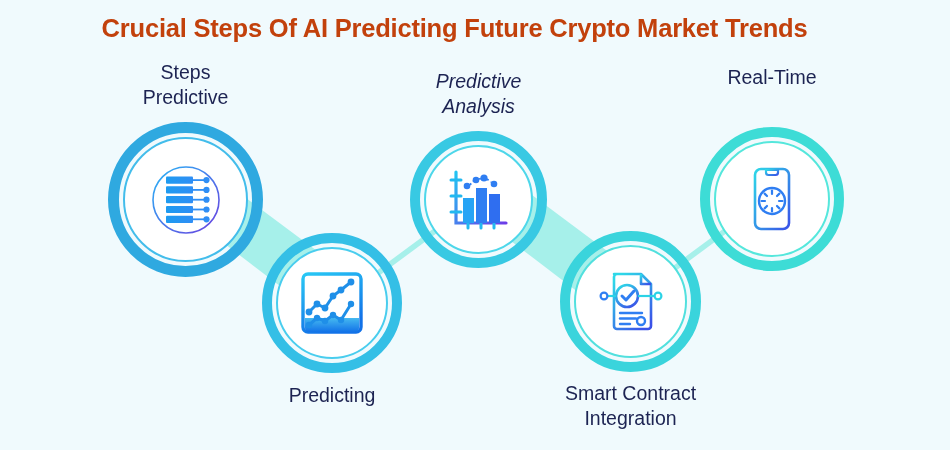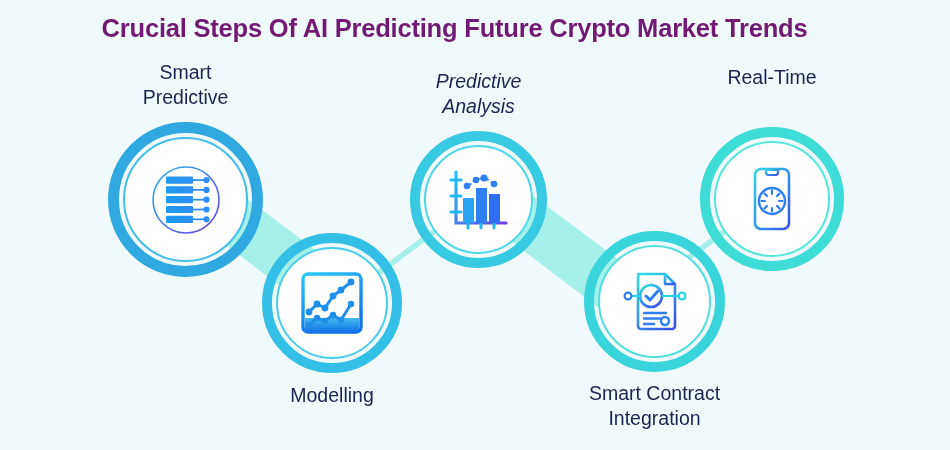--- a/index.html
+++ b/index.html
@@ -6,21 +6,21 @@
   body{
     width:950px;height:450px;overflow:hidden;
     background:#f0fafd;
     font-family:"Liberation Sans","DejaVu Sans",sans-serif;
     position:relative;
   }
   #infographic{position:relative;width:950px;height:450px;}
 
   #page-title{
     position:absolute;left:0;top:14px;width:909px;text-align:center;
-    font-size:25.5px;font-weight:bold;color:#701a75;letter-spacing:-0.2px;
+    font-size:25.5px;font-weight:bold;color:#c2410c;letter-spacing:-0.2px;
     white-space:nowrap;
   }
 
   
   #ribbons{position:absolute;left:0;top:0;width:950px;height:450px;z-index:1;}
 
   .node{position:absolute;z-index:2;}
 
   .ring{
     position:absolute;border-radius:50%;
@@ -94,21 +94,21 @@
         <g fill="#2f8ef5">
           <circle cx="62.5" cy="22.1" r="3.1"></circle>
           <circle cx="62.5" cy="31.9" r="3.1"></circle>
           <circle cx="62.5" cy="41.7" r="3.1"></circle>
           <circle cx="62.5" cy="51.5" r="3.1"></circle>
           <circle cx="62.5" cy="61.3" r="3.1"></circle>
         </g>
       </svg>
     </div>
     <div class="node-label" style="top:-62px;">
-      <span>Smart</span>
+      <span>Steps</span>
       <span>Predictive</span>
     </div>
   </div>
 
   <div class="node" style="left:262px;top:233px;width:140px;height:140px;">
     <div class="ring ring-outer" style="border:10px solid #34bfe6;"></div>
     <div class="ring ring-inner" style="left:14px;top:14px;width:112px;height:112px;border:2px solid #49cdee;"></div>
     <div class="icon-wrap" style="left:28px;top:28px;width:84px;height:84px;">
       <svg width="70" height="70" viewBox="0 0 70 70">
         <defs>
@@ -137,21 +137,21 @@
           <circle cx="12" cy="57" r="3.2"></circle>
             <circle cx="20" cy="50" r="3.2"></circle>
           <circle cx="28" cy="53" r="3.2"></circle>
             <circle cx="36" cy="47" r="3.2"></circle>
           <circle cx="44" cy="52" r="3.2"></circle>
             <circle cx="54" cy="36" r="3.2"></circle>
         </g>
       </svg>
     </div>
     <div class="node-label" style="top:150px;">
-      <span>Modelling</span>
+      <span>Predicting</span>
     </div>
   </div>
 
   <div class="node" style="left:410px;top:131px;width:137px;height:137px;">
     <div class="ring ring-outer" style="border:10px solid #38c9e3;"></div>
     <div class="ring ring-inner" style="left:14px;top:14px;width:109px;height:109px;border:2px solid #4ed7ea;"></div>
     <div class="icon-wrap" style="left:27px;top:27px;width:83px;height:83px;">
       <svg width="68" height="68" viewBox="0 0 68 68">
         <defs>
           <linearGradient id="g3a" x1="0" y1="0" x2="1" y2="1">
@@ -185,21 +185,21 @@
             <path d="M42 13 L46 16"></path>
         </g>
       </svg>
     </div>
     <div class="node-label" style="top:-62px;font-style:italic;">
       <span>Predictive</span>
       <span>Analysis</span>
     </div>
   </div>
 
-  <div class="node" style="left:560px;top:231px;width:141px;height:141px;margin-left:24px;">
+  <div class="node" style="left:560px;top:231px;width:141px;height:141px;">
     <div class="ring ring-outer" style="border:10px solid #3ad4dc;"></div>
     <div class="ring ring-inner" style="left:14px;top:14px;width:113px;height:113px;border:2px solid #52e0de;"></div>
     <div class="icon-wrap" style="left:28px;top:28px;width:85px;height:85px;">
       <svg width="70" height="70" viewBox="0 0 70 70">
         <defs>
           <linearGradient id="g4a" x1="0.2" y1="0" x2="0.8" y2="1">
             <stop offset="0%" stop-color="#2ed8e8"></stop>
               <stop offset="100%" stop-color="#3a52e8"></stop>
           </linearGradient>
         </defs>

